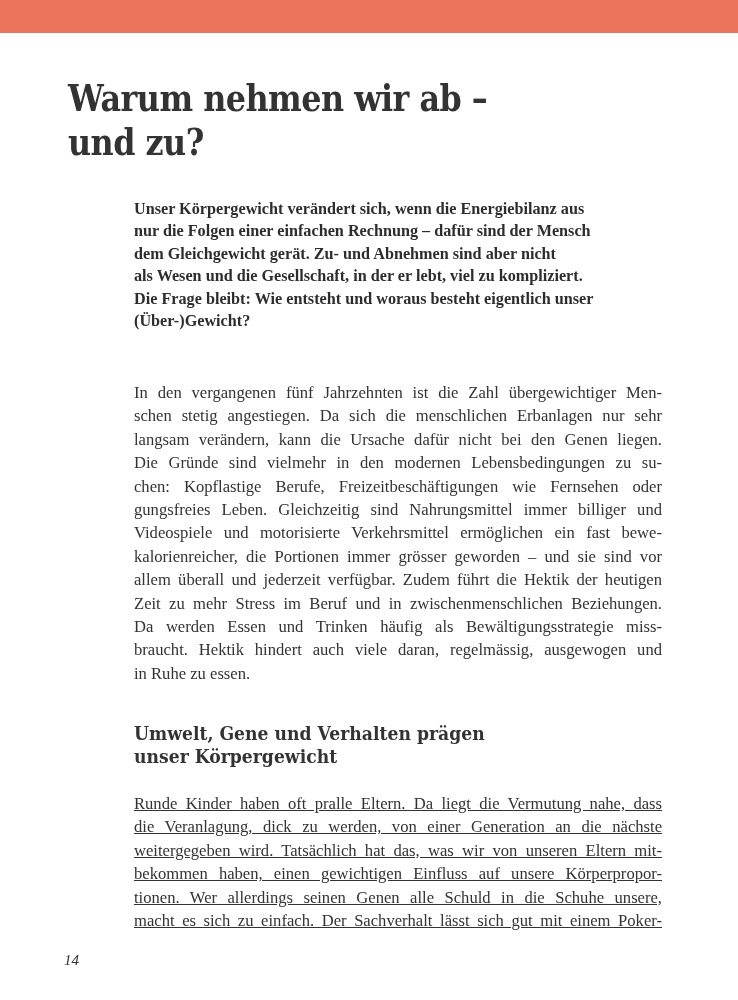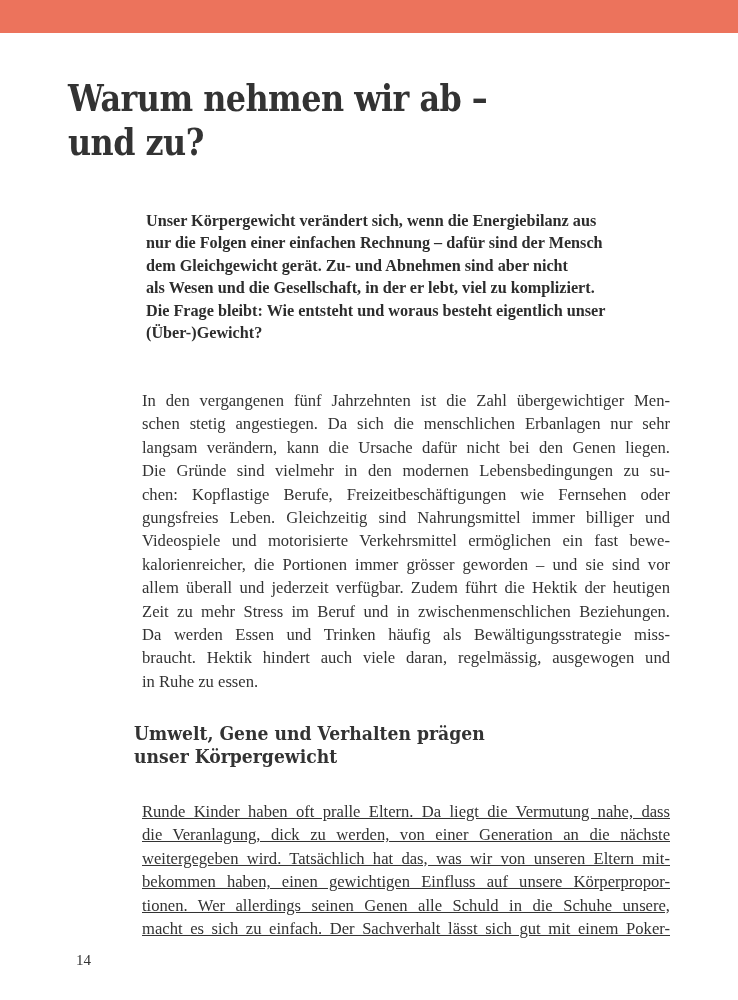--- a/index.html
+++ b/index.html
@@ -14,45 +14,45 @@
   }
   .title {
     position: absolute; left: 68px; top: 76px; margin: 0;
     font-family: "DejaVu Serif", "Liberation Serif", serif;
     font-weight: bold; font-size: 37px; line-height: 44px;
     color: #333333; letter-spacing: -0.6px; transform: scaleX(0.86); transform-origin: left top;
     white-space: nowrap;
   }
   .title span { display: block; }
   .intro {
-    position: absolute; left: 134px; top: 198px; width: 528px; margin: 12px;
+    position: absolute; left: 134px; top: 198px; width: 528px; margin: 0;
     font-family: "Liberation Serif", serif;
     font-weight: bold; font-size: 16.2px; line-height: 22.4px; color: #2d2d2d;
   }
   .intro span { display: block; white-space: nowrap; }
   .body-text {
-    position: absolute; left: 134px; width: 528px; margin: 8px;
+    position: absolute; left: 134px; width: 528px; margin: 0;
     font-family: "Liberation Serif", serif;
     font-size: 16.6px; line-height: 23.4px; color: #333333;
     text-align: justify; text-align-last: justify;
   }
   .body-text span { display: block; }
   .body-text span.last { text-align-last: left; }
   .p1 { top: 381px; }
   .p2 { top: 792px; text-decoration: underline; }
   .subheading {
     position: absolute; left: 134px; top: 722px; margin: 0;
     font-family: "DejaVu Serif", serif;
     font-weight: bold; font-size: 18.5px; line-height: 23px; color: #333333;
     transform: scaleX(0.93); transform-origin: left top; white-space: nowrap;
   }
   .subheading span { display: block; }
   .page-number {
-    position: absolute; left: 76px; top: 952px;
-    font-family: "Liberation Serif", serif; font-size: 15px; color: #333333;
+    position: absolute; left: 64px; top: 952px;
+    font-family: "Liberation Serif", serif; font-size: 15px; color: #333333; font-style: italic;
   }
 </style>
 </head>
 <body>
 
 <div class="top-bar" style="background: rgb(236, 115, 92);"></div>
 
 <h1 class="title">
   <span>Warum nehmen wir ab –</span>
   <span>und zu?</span>

